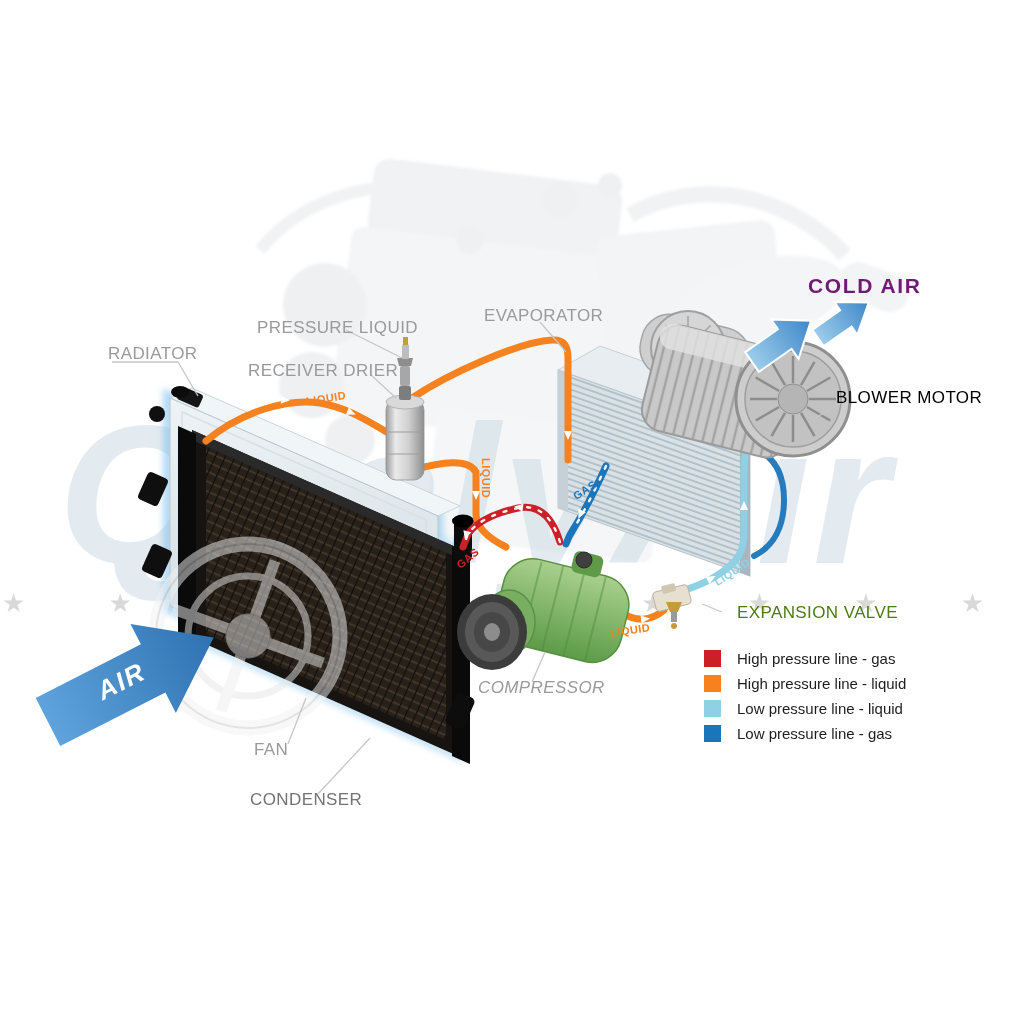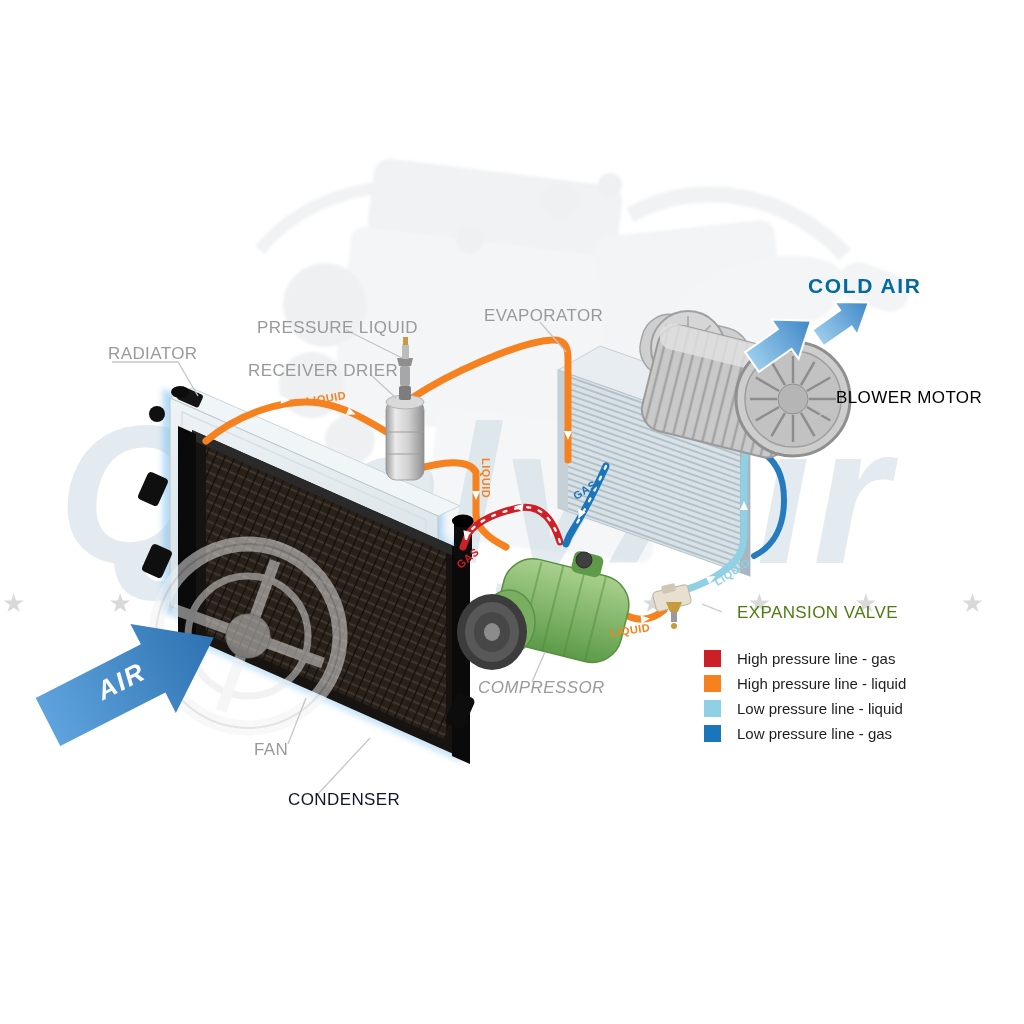--- a/index.html
+++ b/index.html
@@ -290,25 +290,25 @@
       <path d="M 288,744 L 306,698"></path>
       <path d="M 318,794 L 370,738"></path>
     </g>
   </svg>
 
   <div class="lbl" style="left: 108px; top: 344px; color: rgb(154, 154, 154); text-align: right;">RADIATOR</div>
   <div class="lbl" style="left: 257px; top: 318px; color: rgb(154, 154, 154);">PRESSURE LIQUID</div>
   <div class="lbl" style="left: 248px; top: 361px; color: rgb(154, 154, 154);">RECEIVER DRIER</div>
   <div class="lbl" style="left: 484px; top: 306px; color: rgb(154, 154, 154);">EVAPORATOR</div>
   <div class="lbl" style="left: 836px; top: 388px; color: #000000;">BLOWER MOTOR</div>
-  <div class="lbl cold-air" style="left: 808px; top: 274px; color: #0369a1;">COLD AIR</div>
+  <div class="lbl cold-air" style="left: 808px; top: 274px; color: #701a75;">COLD AIR</div>
   <div class="lbl" style="left: 724px; top: 603px; color: #4d7c0f; margin-left: 13px;">EXPANSION VALVE</div>
   <div class="lbl" style="left: 478px; top: 678px; color: rgb(154, 154, 154); font-style: italic;">COMPRESSOR</div>
   <div class="lbl" style="left: 254px; top: 740px; color: rgb(154, 154, 154);">FAN</div>
-  <div class="lbl" style="left: 250px; top: 790px; color: #0f172a; margin-left: 38px;">CONDENSER</div>
+  <div class="lbl" style="left: 250px; top: 790px; color: #737373;">CONDENSER</div>
   <div class="air-label">AIR</div>
 
   <div class="pipe-lbl" style="left: 306px; top: 392px; transform: rotate(-9deg); color: rgb(245, 130, 31);">LIQUID</div>
   <div class="pipe-lbl" style="left: 492px; top: 458px; transform: rotate(90deg); transform-origin: 0px 0px; color: rgb(245, 130, 31);">LIQUID</div>
   <div class="pipe-lbl" style="left: 455px; top: 552px; transform: rotate(-40deg); color: rgb(205, 32, 38);">GAS</div>
   <div class="pipe-lbl" style="left: 572px; top: 484px; transform: rotate(-33deg); color: rgb(27, 117, 186);">GAS</div>
   <div class="pipe-lbl" style="left: 712px; top: 566px; transform: rotate(-33deg); color: rgb(143, 208, 228);">LIQUID</div>
   <div class="pipe-lbl" style="left: 610px; top: 624px; transform: rotate(-8deg); color: rgb(245, 130, 31);">LIQUID</div>
 
   <div class="legend">

